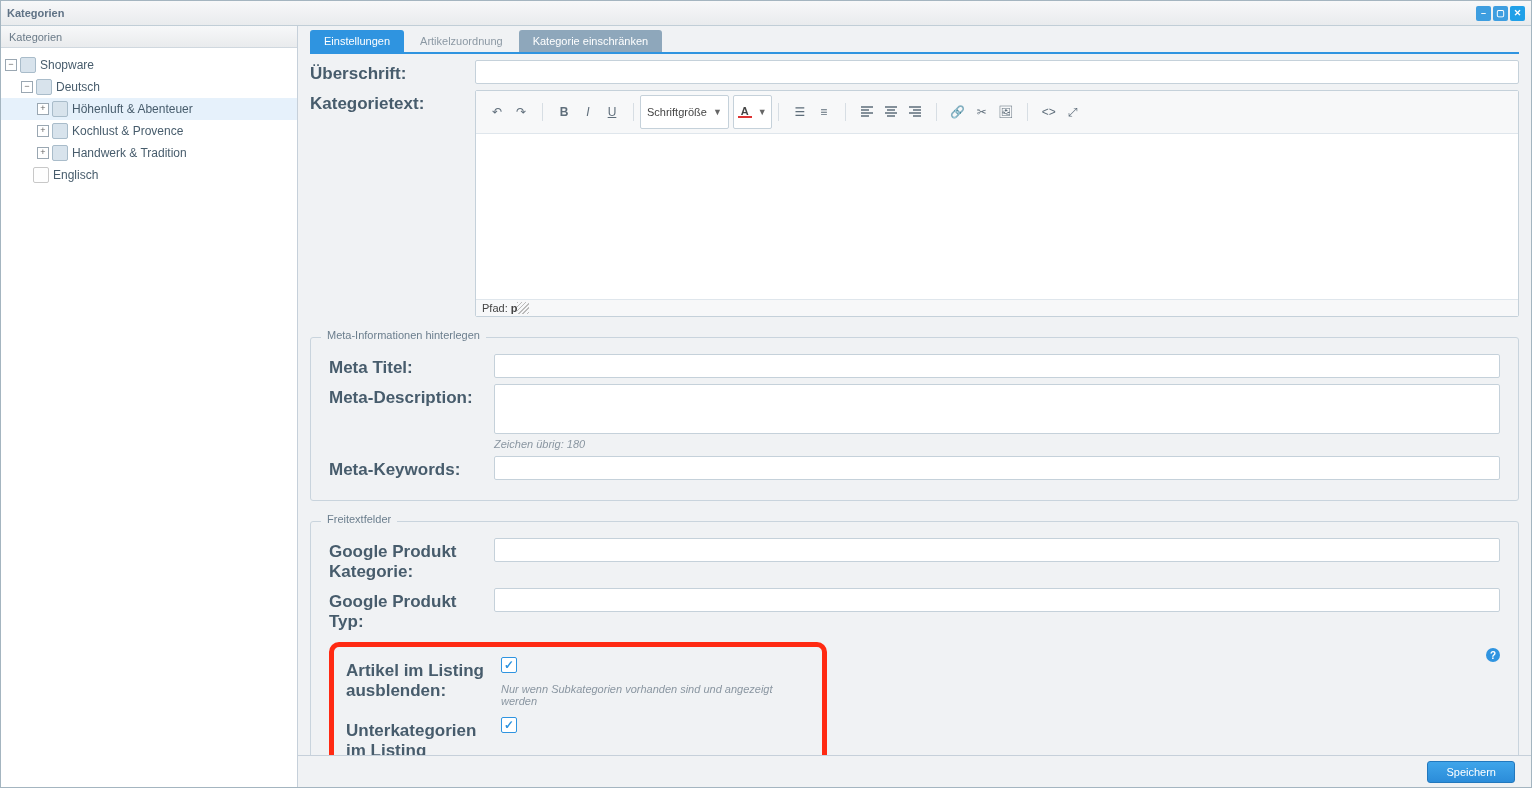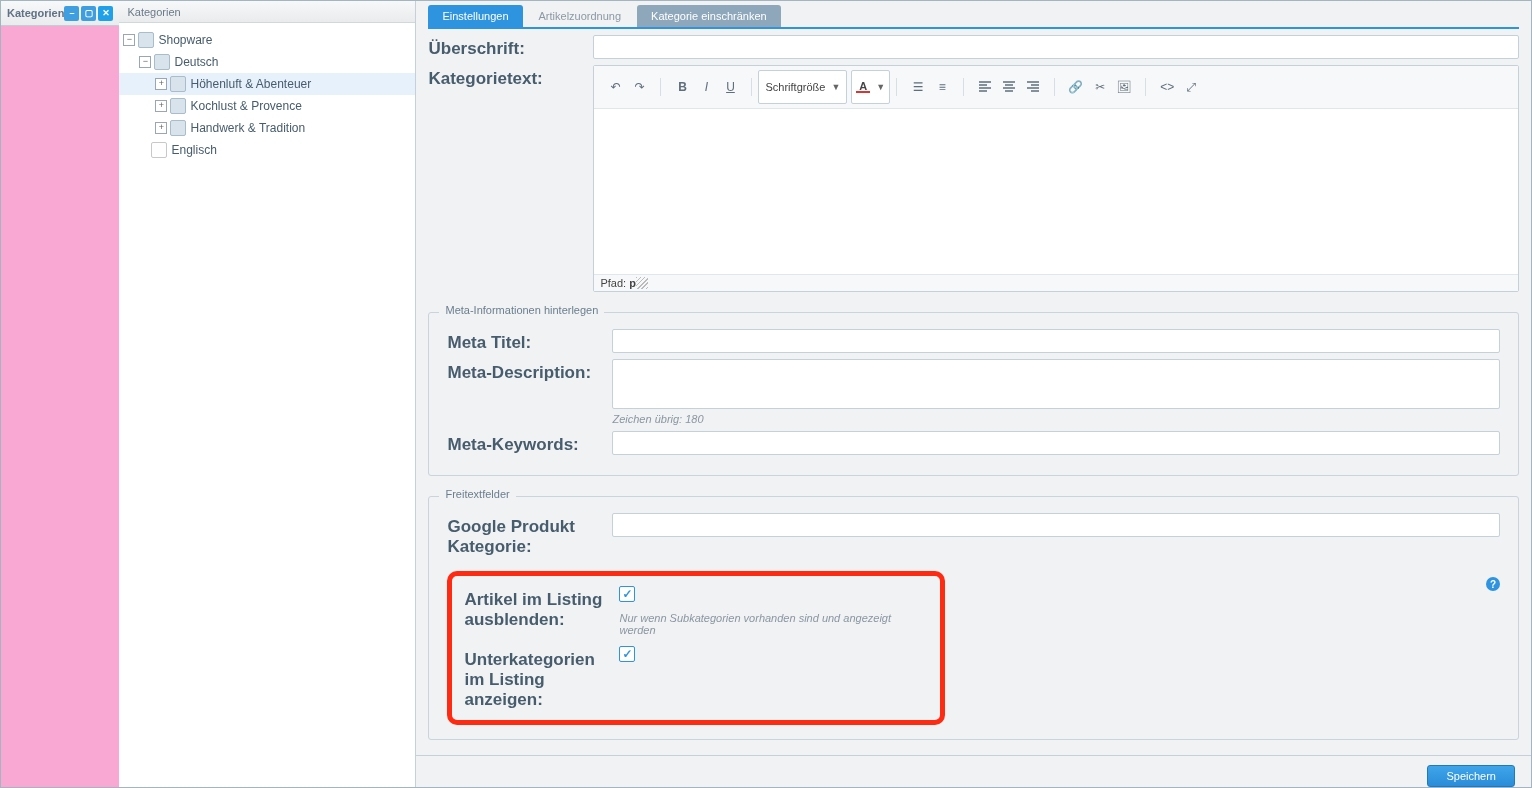--- a/index.html
+++ b/index.html
@@ -1,19 +1,19 @@
 <!DOCTYPE html>
 <html><head>
 <meta charset="utf-8">
 <style>
 * { box-sizing: border-box; margin: 0; padding: 0; }
 body { font-family: Arial, Helvetica, sans-serif; font-size: 11px; color: #444; background: #fff; width: 1532px; height: 788px; overflow: hidden; }
 
 
-.window { width: 1532px; height: 788px; display: flex; flex-direction: row; border: 1px solid #a4b5c0; background: #f9a8d4; }
+.window { width: 1532px; height: 788px; display: flex; flex-direction: column; border: 1px solid #a4b5c0; background: #a3a3a3; }
 .titlebar { height: 25px; background: linear-gradient(to bottom, #f7f8f9, #e9ebed); border-bottom: 1px solid #c1ced7; display: flex; align-items: center; padding: 0 6px; }
 .titlebar .title { font-weight: bold; color: #5f7285; flex: 1; }
 .win-btns { display: flex; gap: 2px; }
 .win-btn { width: 15px; height: 15px; border-radius: 2px; display: inline-flex; align-items: center; justify-content: center; color: #fff; font-weight: bold; font-size: 9px; cursor: pointer; }
 .win-min { background: #3e9ee0; }
 .win-max { background: #3e9ee0; }
 .win-close { background: #20a0e8; }
 
 .content { flex: 1; display: flex; overflow: hidden; }
 
@@ -248,20 +248,24 @@
             <div class="form-field"><input class="input-text" style=""></div>
           </div>
         </div>
 
         <div class="fieldset">
           <span class="legend">Freitextfelder</span>
           <div class="form-row">
             <div class="form-label">Google Produkt Kategorie:</div>
             <div class="form-field"><input class="input-text" style=""></div>
           </div>
+          <div class="form-row" style="margin-bottom:2px;">
+            <div class="form-label">Google Produkt Typ:</div>
+            <div class="form-field"><input class="input-text" style=""></div>
+          </div>
 
           <div style="display:flex; align-items:flex-start;">
             <div class="highlight-box" style="width:498px;">
               <div class="highlight-row">
                 <div class="form-label">Artikel im Listing ausblenden:</div>
                 <div class="form-field">
                   <span class="checkbox checked"></span>
                   <div class="hint" style="margin-top:10px;">Nur wenn Subkategorien vorhanden sind und angezeigt werden</div>
                 </div>
               </div>
@@ -273,21 +277,21 @@
               </div>
             </div>
             <div style="flex:1; display:flex; justify-content:flex-end; padding-top:14px;">
               <span class="help-badge">?</span>
             </div>
           </div>
         </div>
 
       </div>
 
-      <div class="footer" style="border-top:1px solid #c6d0da; justify-content:flex-end; padding:0 10px; background:#f0f2f4;align-items:flex-end;">
+      <div class="footer" style="border-top:1px solid #c6d0da; justify-content:flex-end; padding:0 10px; background:#f0f2f4;">
         <span class="btn primary">
             <span>Speichern</span>
           </span>
       </div>
     </div>
   </div>
 
 </div>
 
 </body></html>

